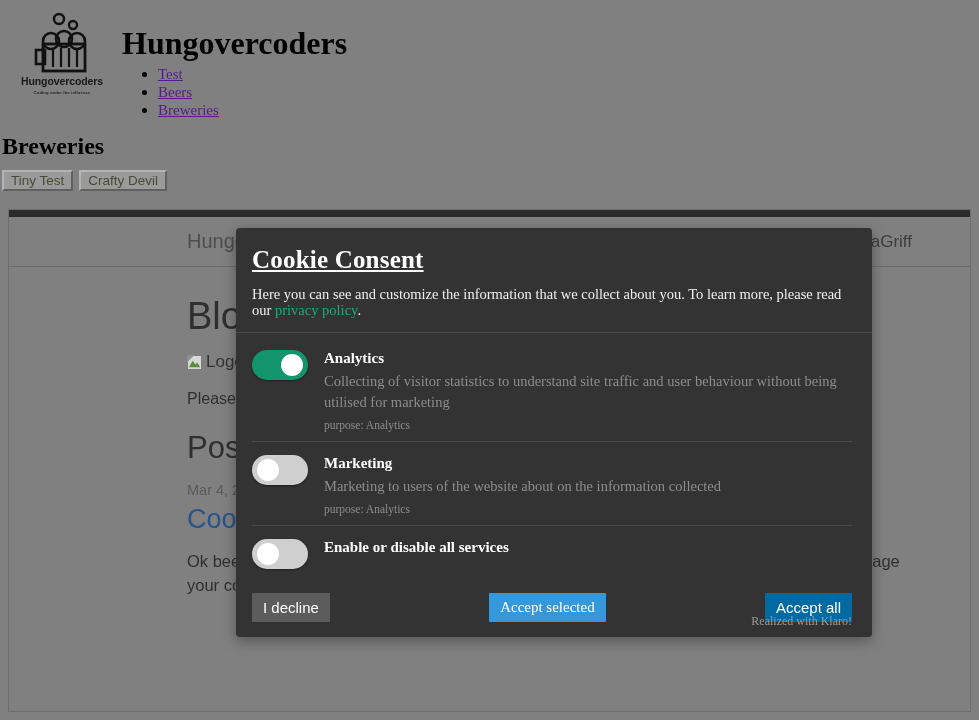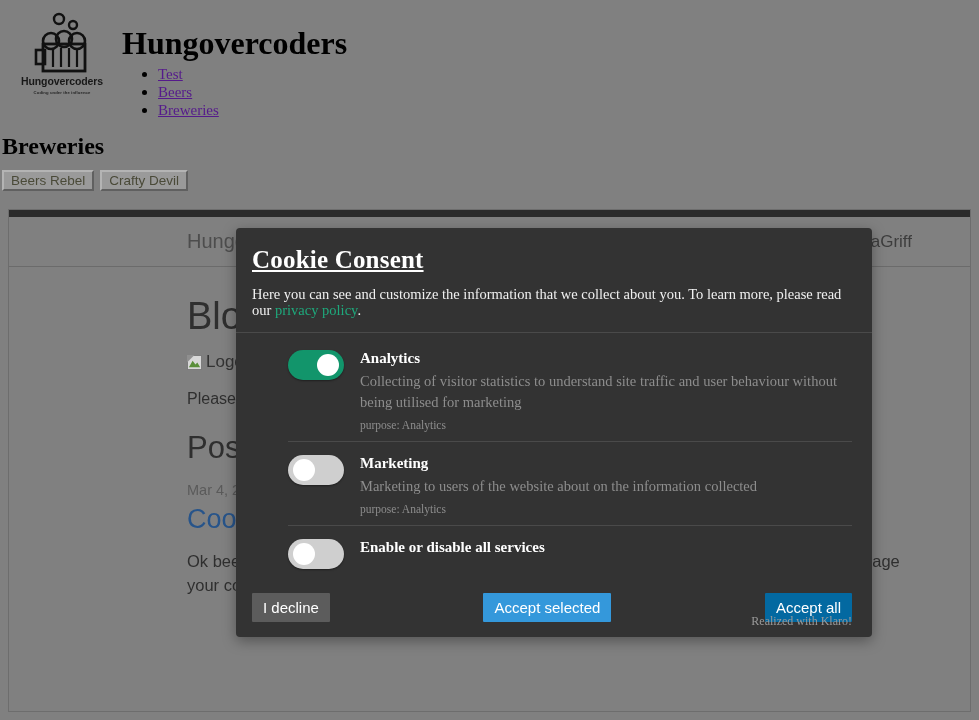--- a/index.html
+++ b/index.html
@@ -245,21 +245,20 @@
     margin: 0;
     color: #f0f0f0;
   }
   .klaro-desc a {
     color: #1ea97c;
     text-decoration: none;
   }
 
   .klaro-services {
     padding: 4px 20px 0 16px;
-    margin-left: 36px;
   }
   .klaro-service {
     display: flex;
     align-items: flex-start;
     padding: 12px 0 10px 0;
     border-bottom: 1px solid #4a4a4a;
   }
   .klaro-service.last { border-bottom: none; }
 
   .switch {
@@ -320,21 +319,21 @@
     font-family: "Liberation Sans", sans-serif;
     font-size: 15px;
     color: #fff;
     border: none;
     border-radius: 1px;
     padding: 7px 11px;
     cursor: pointer;
     line-height: 1;
   }
   .kbtn-decline { background: #5c5c5c; }
-  .kbtn-accept-selected { background: #3498db; }
+  .kbtn-accept-selected { background: #3498db; font-family: Liberation Serif, serif; }
   .kbtn-accept-all { background: #0369a1; }
   .klaro-credit {
     position: absolute;
     right: 20px;
     bottom: 8px;
     font-size: 12px;
     color: #9a9a9a;
     font-family: "Liberation Serif", serif;
   }
 </style>
@@ -375,21 +374,21 @@
         <li>
           <a href="#">Breweries</a>
         </li>
       </ul>
     </div>
   </div>
 
   <h2 class="page-heading">Breweries</h2>
 
   <div class="brewery-tabs">
-    <button>Beers Rebel</button>
+    <button>Tiny Test</button>
     <button>Crafty Devil</button>
   </div>
 
   <div class="frame">
     <div class="frame-topbar"></div>
 
     <div class="frame-nav">
       <span class="brand">Hungovercoders</span>
       <span class="brand-right">DataGriff</span>
     </div>

